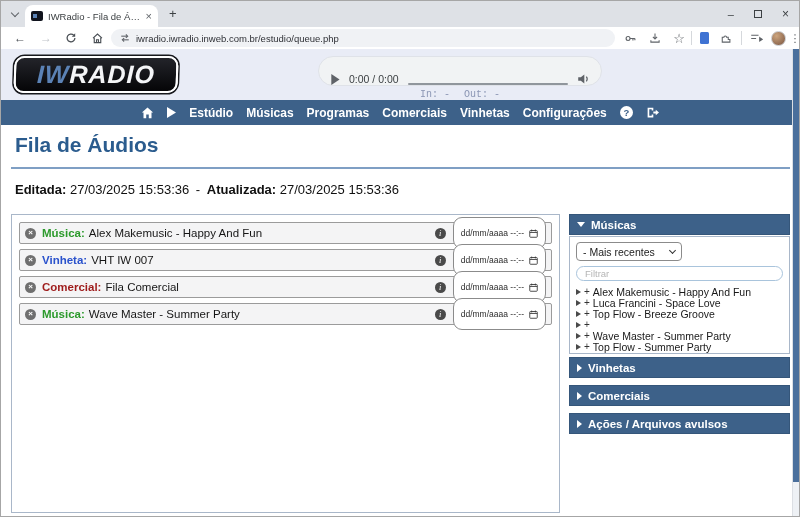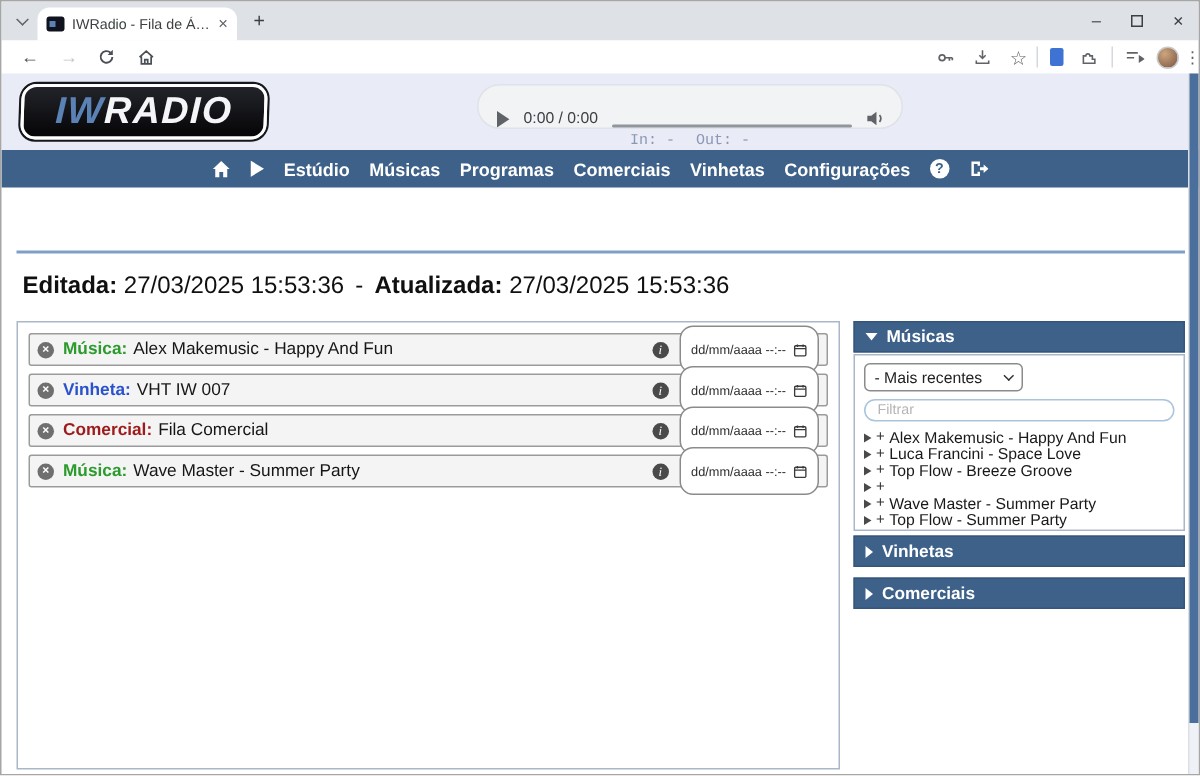--- a/index.html
+++ b/index.html
@@ -45,21 +45,21 @@
   .inout span { margin:0 7px; }
 
   
   .mainnav { position:absolute; left:0; top:99px; width:100%; height:25px; background:#3d6189; display:flex; align-items:center; justify-content:center; gap:13px; }
   .mainnav .nav-item { color:#fff; font-size:12px; font-weight:bold; white-space:nowrap; }
   .qcircle { width:13px; height:13px; border-radius:50%; background:#fff; color:#3d6189; font-size:9.5px; font-weight:bold; display:flex; align-items:center; justify-content:center; }
 
   
   .page-title { position:absolute; left:14px; top:132px; font-size:21px; font-weight:bold; color:#2b5c8e; }
   .title-hr { position:absolute; left:10px; top:166px; width:779px; height:2px; background:#7f9fc4; }
-  .meta { position:absolute; left:14px; top:181px; font-size:16px; color:#101010; }
+  .meta { position:absolute; left:14px; top:181px; font-size:13px; color:#101010; }
   .meta b { font-weight:bold; }
   .meta .sep { margin:0 3px; }
 
   
   .queuebox { position:absolute; left:10px; top:213px; width:549px; height:299px; border:1px solid #a9b7c9; background:#fff; padding:7px; }
   .qrow { height:22px; margin-bottom:5px; background:#f4f4f5; border:1px solid #9b9b9b; border-radius:2px; display:flex; align-items:center; padding:0 5px; }
   .xicon { width:11px; height:11px; border-radius:50%; background:#6f6f6f; color:#fff; font-size:8px; font-weight:bold; display:flex; align-items:center; justify-content:center; line-height:1; flex:none; }
   .qtype { font-size:11.5px; font-weight:bold; margin-left:6px; white-space:nowrap; }
   .qtitle { font-size:11.5px; color:#161616; margin-left:4px; white-space:nowrap; }
   .qspace { flex:1; }
@@ -116,20 +116,31 @@
       <svg width="12" height="12" viewBox="0 0 16 16">
           <path fill="none" stroke="#4a4f55" stroke-width="1.7" d="M13.2 8a5.2 5.2 0 1 1-1.6-3.8"></path>
           <path fill="#4a4f55" d="M13.6 1.6v4.6H9z"></path>
         </svg>
     </span>
     <span class="nav-ic" style="left:87px;width:18px;">
       <svg width="13" height="13" viewBox="0 0 16 16">
           <path fill="none" stroke="#4a4f55" stroke-width="1.4" d="M2.5 7.5 8 2.5l5.5 5M4 7v6h8V7M6.8 13V9.5h2.4V13"></path>
         </svg>
     </span>
+    <div class="urlbar">
+      <svg width="10" height="10" viewBox="0 0 12 12">
+          <g stroke="#5f6368" stroke-width="1.3" fill="none">
+            <path d="M1.5 3.8h7"></path>
+            <path d="M7 1.8l2.2 2-2.2 2"></path>
+            <path d="M10.5 8.2h-7"></path>
+            <path d="M5 6.2l-2.2 2 2.2 2"></path>
+          </g>
+        </svg>
+      <span class="url-text">iwradio.iwradio.inweb.com.br/estudio/queue.php</span>
+    </div>
     <span class="tool-ic" style="left:620px;width:18px;">
       <svg width="13" height="13" viewBox="0 0 16 16">
           <g stroke="#5f6368" stroke-width="1.4" fill="none">
             <circle cx="5" cy="8" r="2.4"></circle>
             <path d="M7.4 8h6M11 8v2.4M13.4 8v2"></path>
           </g>
         </svg>
     </span>
     <span class="tool-ic" style="left:645px;width:18px;">
       <svg width="12" height="12" viewBox="0 0 16 16">
@@ -202,20 +213,21 @@
     <span class="nav-item">Configurações</span>
     <span class="qcircle">?</span>
     <span class="nav-item">
       <svg width="13" height="13" viewBox="0 0 16 16">
           <path fill="#fff" d="M2 2h7v3.5H7V4H4v8h3v-1.5h2V14H2z"></path>
           <path fill="#fff" d="M9 6.8h3V4.5L16 8l-4 3.5V9.2H9z"></path>
         </svg>
     </span>
   </div>
 
+  <div class="page-title">Fila de Áudios</div>
   <div class="title-hr"></div>
   <div class="meta">
     <b>Editada:</b>
     <span>27/03/2025 15:53:36</span>
     <span class="sep">-</span>
     <b>Atualizada:</b>
     <span>27/03/2025 15:53:36</span>
   </div>
 
   <div class="queuebox">
@@ -335,18 +347,22 @@
   </div>
 
   <div class="panel-h" style="top:356px;">
     <span class="car-right"></span>
     <span>Vinhetas</span>
   </div>
   <div class="panel-h" style="top:384px;">
     <span class="car-right"></span>
     <span>Comerciais</span>
   </div>
+  <div class="panel-h" style="top:412px;">
+    <span class="car-right"></span>
+    <span>Ações / Arquivos avulsos</span>
+  </div>
 
   <div class="scrollbar">
     <div class="thumb"></div>
   </div>
 
 </div>
 
 </body></html>

